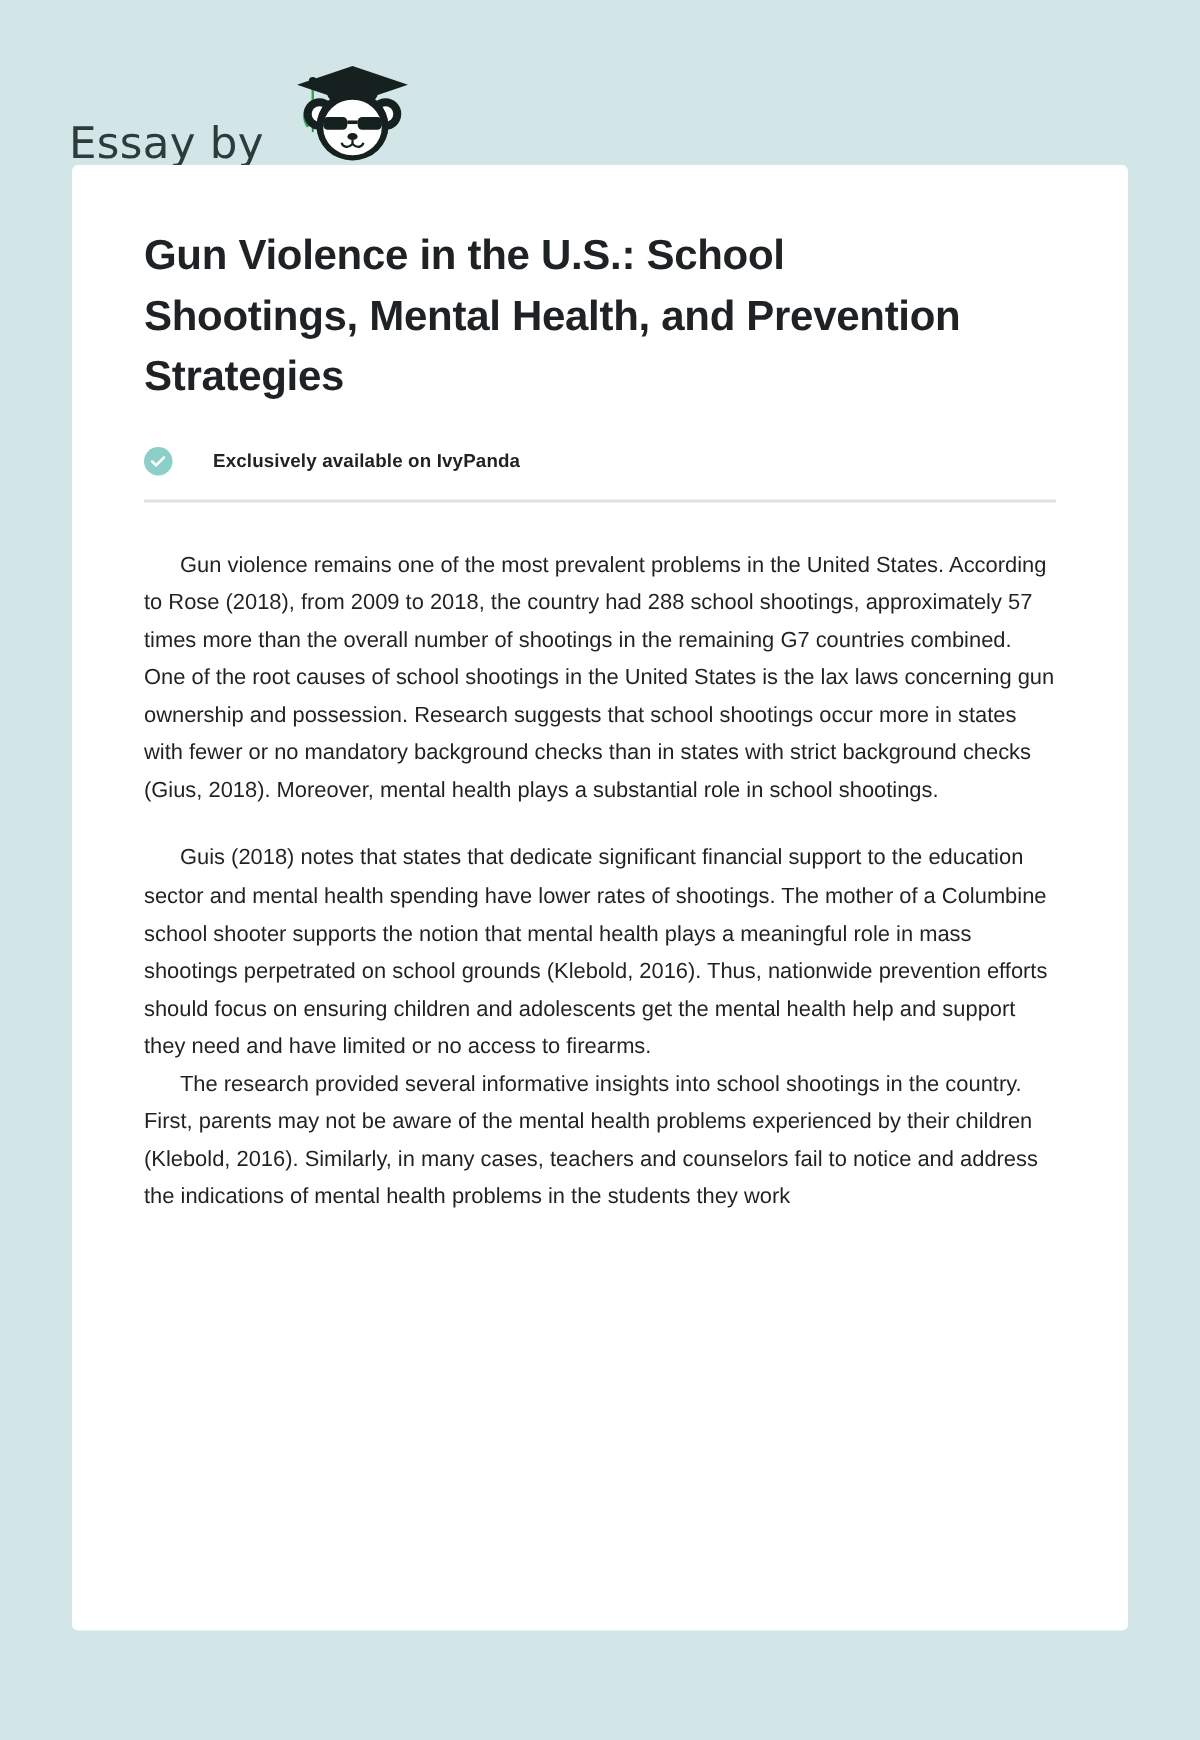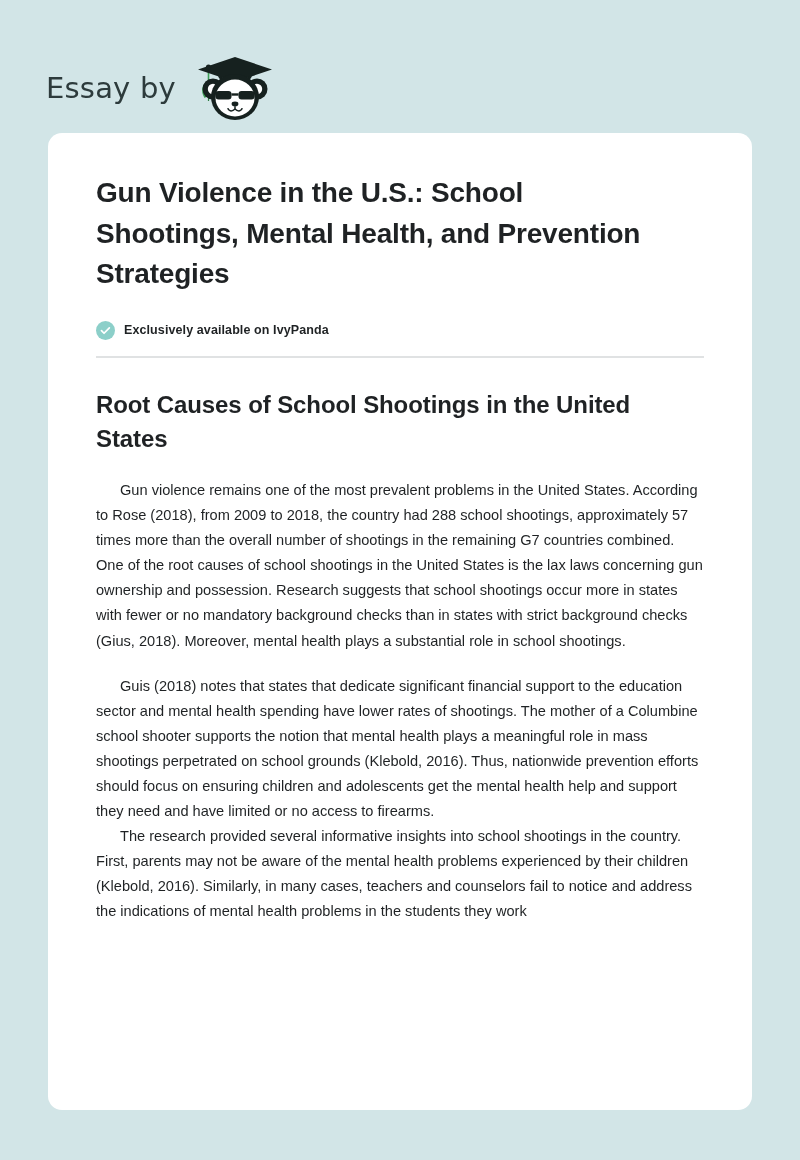--- a/index.html
+++ b/index.html
@@ -11,23 +11,23 @@
     width: 800px;
     height: 1160px;
     background: #d2e5e7;
     font-family: "Liberation Sans", sans-serif;
     overflow: hidden;
   }
 
   
   .site-header {
     display: flex;
-    align-items: center;
+    align-items: flex-end;
     padding: 43px 0 0 46px;
-    height: 133px;
+    height: 110px;
   }
   .essay-by {
     font-family: "DejaVu Sans", sans-serif;
     font-size: 29px;
     font-weight: 400;
     color: #2d3b3c;
     letter-spacing: 0.2px;
     line-height: 1;
     margin-right: 18px;
   }
@@ -58,39 +58,39 @@
     line-height: 1;
   }
 
   
   .paper-card {
     position: relative;
     margin: 0 auto;
     width: 704px;
     min-height: 977px;
     background: #ffffff;
-    border-radius: 14px;
+    border-radius: 4px;
     padding: 40px 48px 48px 48px;
   }
 
   .doc-title {
     font-family: "Liberation Sans", sans-serif;
     font-size: 28px;
     font-weight: 700;
     color: #1f2224;
     line-height: 1.45;
     letter-spacing: -0.2px;
     margin: 0 0 26px 0;
     max-width: 560px;
   }
 
   .exclusive-row {
     display: flex;
     align-items: center;
-    gap: 9px;
+    gap: 27px;
     margin-bottom: 16px;
   }
   .check-badge {
     width: 19px;
     height: 19px;
     border-radius: 50%;
     background: #8ccfc9;
     display: inline-flex;
     align-items: center;
     justify-content: center;
@@ -185,21 +185,20 @@
       <svg width="11" height="11" viewBox="0 0 12 12" xmlns="http://www.w3.org/2000/svg" aria-hidden="true">
         <path d="M1.6 6.2 L4.4 9 L10.2 3.2" stroke="#ffffff" stroke-width="1.9" fill="none" stroke-linecap="round" stroke-linejoin="round"></path>
       </svg>
     </span>
     <span class="exclusive-text">Exclusively available on IvyPanda</span>
   </div>
 
   <hr class="divider">
 
   <section>
-    <h2 class="section-heading">Root Causes of School Shootings in the United States</h2>
     <p class="body-para">Gun violence remains one of the most prevalent problems in the United States. According to Rose (2018), from 2009 to 2018, the country had 288 school shootings, approximately 57 times more than the overall number of shootings in the remaining G7 countries combined. One of the root causes of school shootings in the United States is the lax laws concerning gun ownership and possession. Research suggests that school shootings occur more in states with fewer or no mandatory background checks than in states with strict background checks (Gius, 2018). Moreover, mental health plays a substantial role in school shootings.</p>
     <p class="body-para">Guis (2018) notes that states that dedicate significant financial support to the education sector and mental health spending have lower rates of shootings. The mother of a Columbine school shooter supports the notion that mental health plays a meaningful role in mass shootings perpetrated on school grounds (Klebold, 2016). Thus, nationwide prevention efforts should focus on ensuring children and adolescents get the mental health help and support they need and have limited or no access to firearms.</p>
   </section>
 
   <section>
     <p class="body-para">The research provided several informative insights into school shootings in the country. First, parents may not be aware of the mental health problems experienced by their children (Klebold, 2016). Similarly, in many cases, teachers and counselors fail to notice and address the indications of mental health problems in the students they work</p>
   </section>
 
 </main>
 

